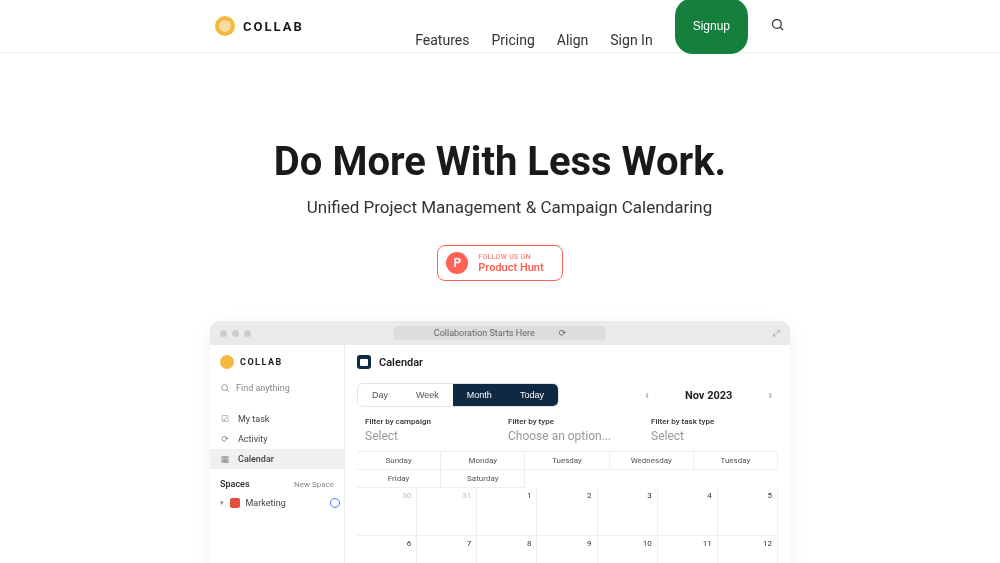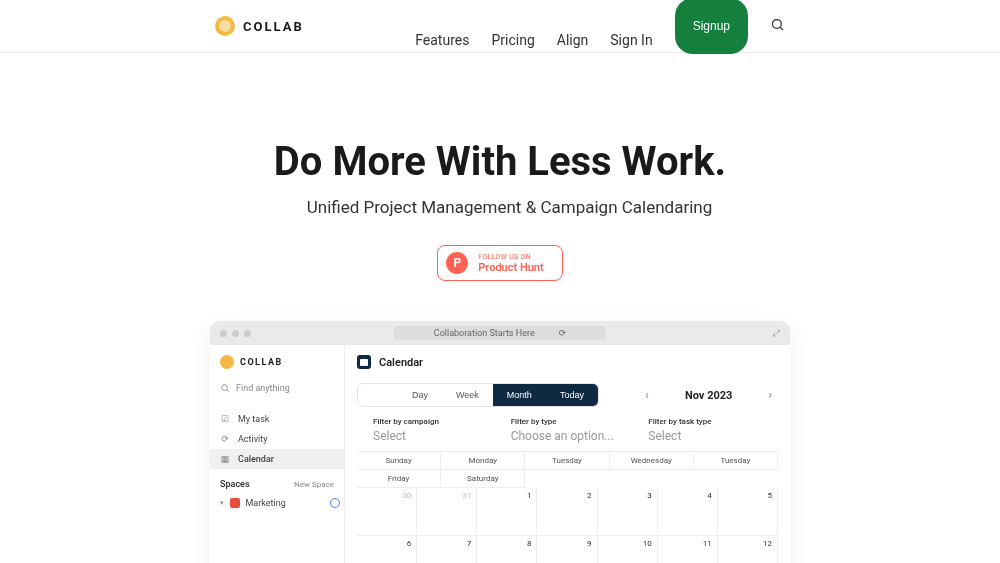--- a/index.html
+++ b/index.html
@@ -52,30 +52,30 @@
 .sb-space-icon { width: 10px; height: 10px; background: #e74c3c; border-radius: 2px; }
 .sb-space-circle { width: 10px; height: 10px; border: 1.5px solid #4a7bff; border-radius: 50%; position: absolute; right: 4px; }
 
 
 .main { flex: 1; background: #fff; padding: 10px 12px; }
 .main-header { display: flex; align-items: center; gap: 8px; margin-bottom: 14px; }
 .cal-icon { width: 14px; height: 14px; background: #0f2942; border-radius: 3px; display: flex; align-items: center; justify-content: center; }
 .cal-icon-inner { width: 8px; height: 7px; background: #fff; border-radius: 1px; }
 .main-title { font-size: 11px; font-weight: 600; color: #222; }
 
-.view-switcher { display: flex; gap: 0; border: 1px solid #e5e5e5; border-radius: 6px; overflow: hidden; width: fit-content; padding-left: 40px; }
+.view-switcher { display: flex; gap: 0; border: 1px solid #e5e5e5; border-radius: 6px; overflow: hidden; width: fit-content; }
 .view-btn { padding: 6px 14px; font-size: 9px; color: #555; background: #fff; border: none; cursor: pointer; }
 .view-btn.active { background: #0f2942; color: #fff; }
 .view-btn.today { background: #0f2942; color: #fff; border-radius: 0; }
 .cal-arrow { font-size: 12px; color: #888; cursor: pointer; padding: 0 6px; }
 .cal-month { font-size: 11px; font-weight: 700; color: #222; }
 
 .cal-nav-wrapper { display: flex; align-items: center; justify-content: flex-end; gap: 30px; flex: 1; }
 
-.filters { display: flex; gap: 24px; margin: 8px 16px; }
+.filters { display: flex; gap: 24px; margin: 8px 8px; }
 .filter { flex: 1; }
 .filter-label { font-size: 8px; color: #333; font-weight: 500; margin-bottom: 3px; }
 .filter-value { font-size: 12px; color: #999; }
 
 .cal-grid { width: 100%; border-top: 1px solid #eee; }
 .cal-days { display: grid; grid-template-columns: repeat(5, 1fr); }
 .cal-day-name { font-size: 8px; color: #555; text-align: center; padding: 4px 0; border-right: 1px solid #eee; border-bottom: 1px solid #eee; }
 .cal-cells { display: grid; grid-template-columns: repeat(7, 1fr); }
 .cal-cell { height: 48px; border-right: 1px solid #eee; border-bottom: 1px solid #eee; padding: 3px 5px; text-align: right; font-size: 8px; color: #333; }
 .cal-cell.muted { color: #bbb; }

